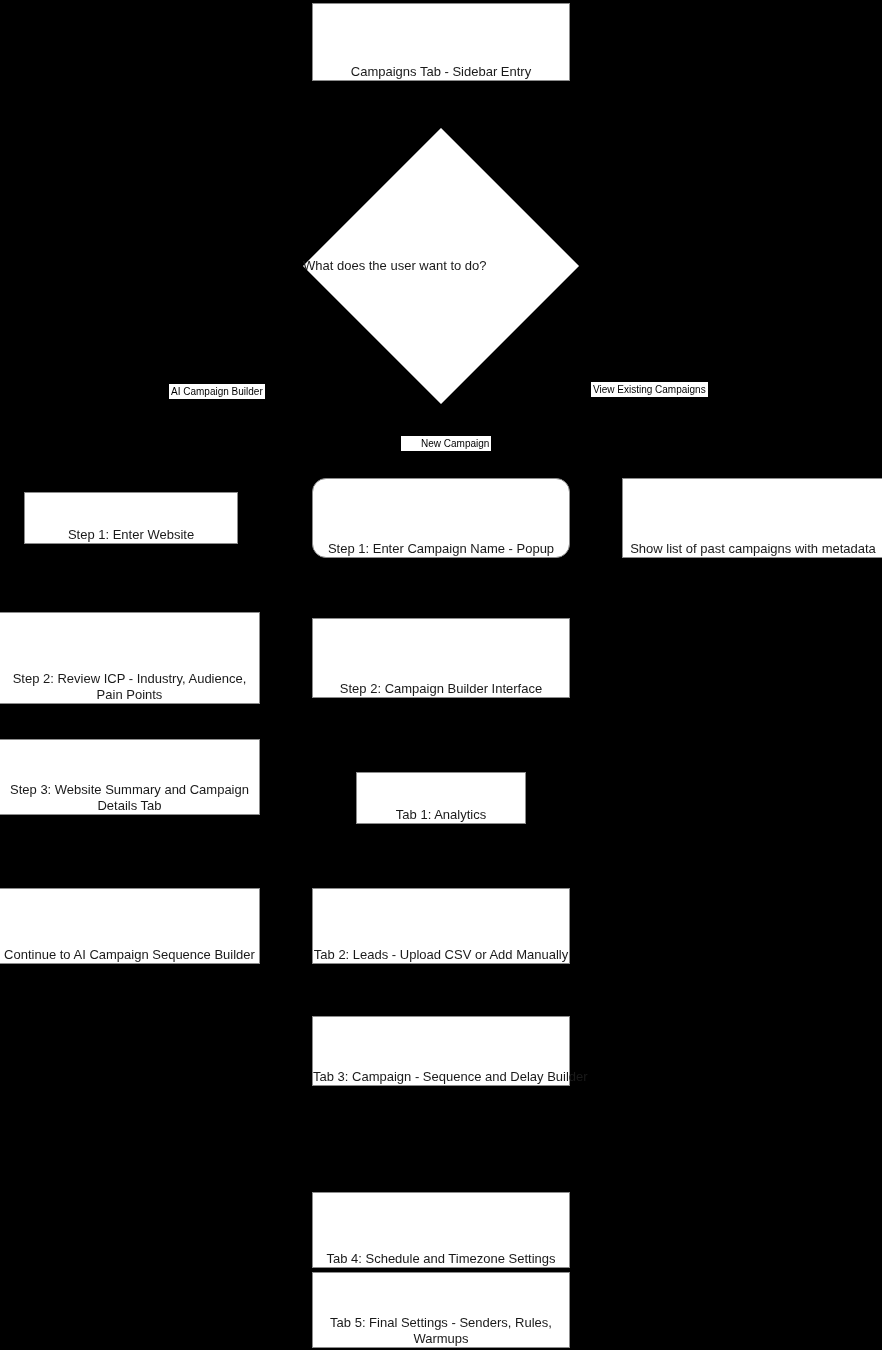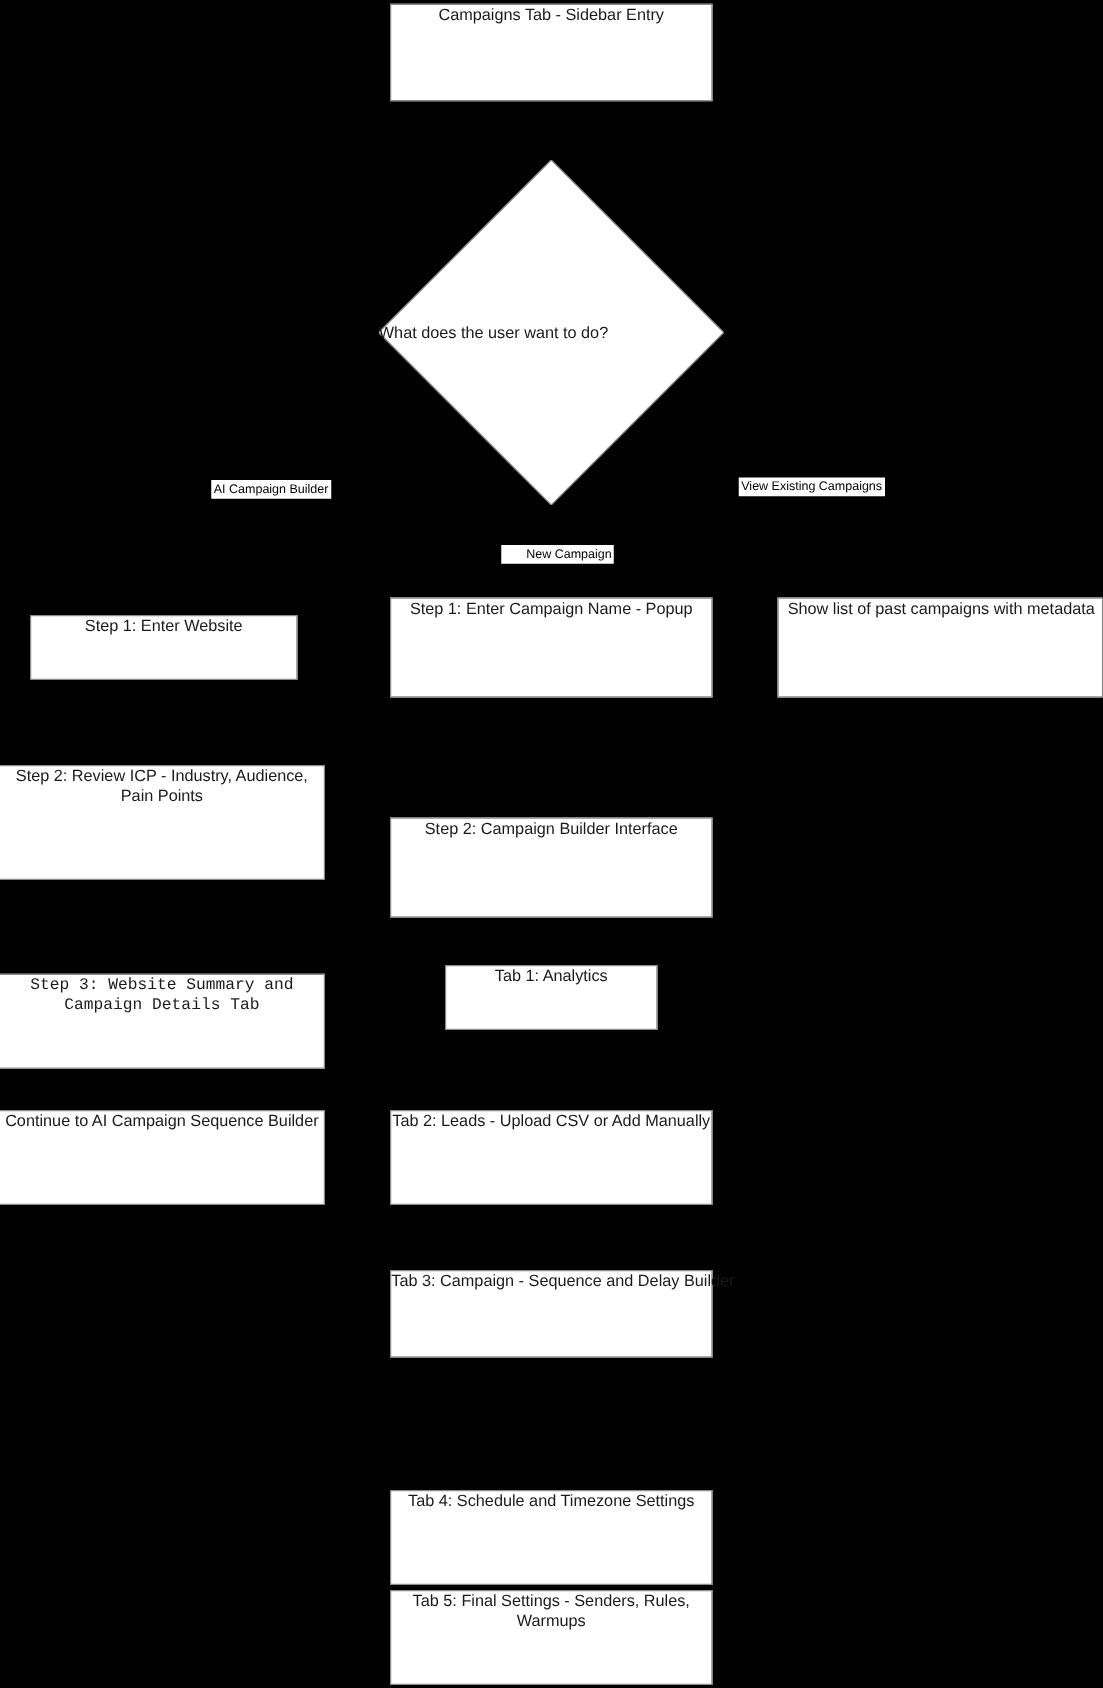--- a/index.html
+++ b/index.html
@@ -19,21 +19,21 @@
     left: 0; top: 0;
     width: 882px;
     height: 1350px;
   }
   .node {
     position: absolute;
     background: #ffffff;
     border: 1px solid #8c8c8c;
     box-sizing: border-box;
     display: flex;
-    align-items: flex-start;
+    align-items: flex-end;
     justify-content: center;
     text-align: center;
     color: #1a1a1a;
     font-size: 13px;
     line-height: 16px;
     font-family: "Liberation Sans", sans-serif;
   }
   .node .node-text {
     display: block;
     width: 100%;
@@ -139,33 +139,33 @@
   </div>
 
   <div class="node nowrap" style="left:24px; top:492px; width:214px; height:52px;">
     <span class="node-text">Step 1: Enter Website</span>
   </div>
 
   <div class="node" style="left:-1px; top:612px; width:261px; height:92px;">
     <span class="node-text">Step 2: Review ICP - Industry, Audience, Pain Points</span>
   </div>
 
-  <div class="node" style="left:-1px; top:779px; width:261px; height:76px;font-family:Liberation Mono, monospace;">
+  <div class="node" style="left:-1px; top:739px; width:261px; height:76px;">
     <span class="node-text">Step 3: Website Summary and Campaign Details Tab</span>
   </div>
 
   <div class="node nowrap" style="left:-1px; top:888px; width:261px; height:76px;">
     <span class="node-text">Continue to AI Campaign Sequence Builder</span>
   </div>
 
-  <div class="node nowrap" style="left:312px; top:478px; width:258px; height:80px;">
+  <div class="node nowrap" style="left:312px; top:478px; width:258px; height:80px;border-radius:14px;">
     <span class="node-text">Step 1: Enter Campaign Name - Popup</span>
   </div>
 
-  <div class="node nowrap" style="left:312px; top:618px; width:258px; height:80px;margin-top:36px;">
+  <div class="node nowrap" style="left:312px; top:618px; width:258px; height:80px;">
     <span class="node-text">Step 2: Campaign Builder Interface</span>
   </div>
 
   <div class="node nowrap" style="left:356px; top:772px; width:170px; height:52px;">
     <span class="node-text">Tab 1: Analytics</span>
   </div>
 
   <div class="node nowrap" style="left:312px; top:888px; width:258px; height:76px;">
     <span class="node-text">Tab 2: Leads - Upload CSV or Add Manually</span>
   </div>

